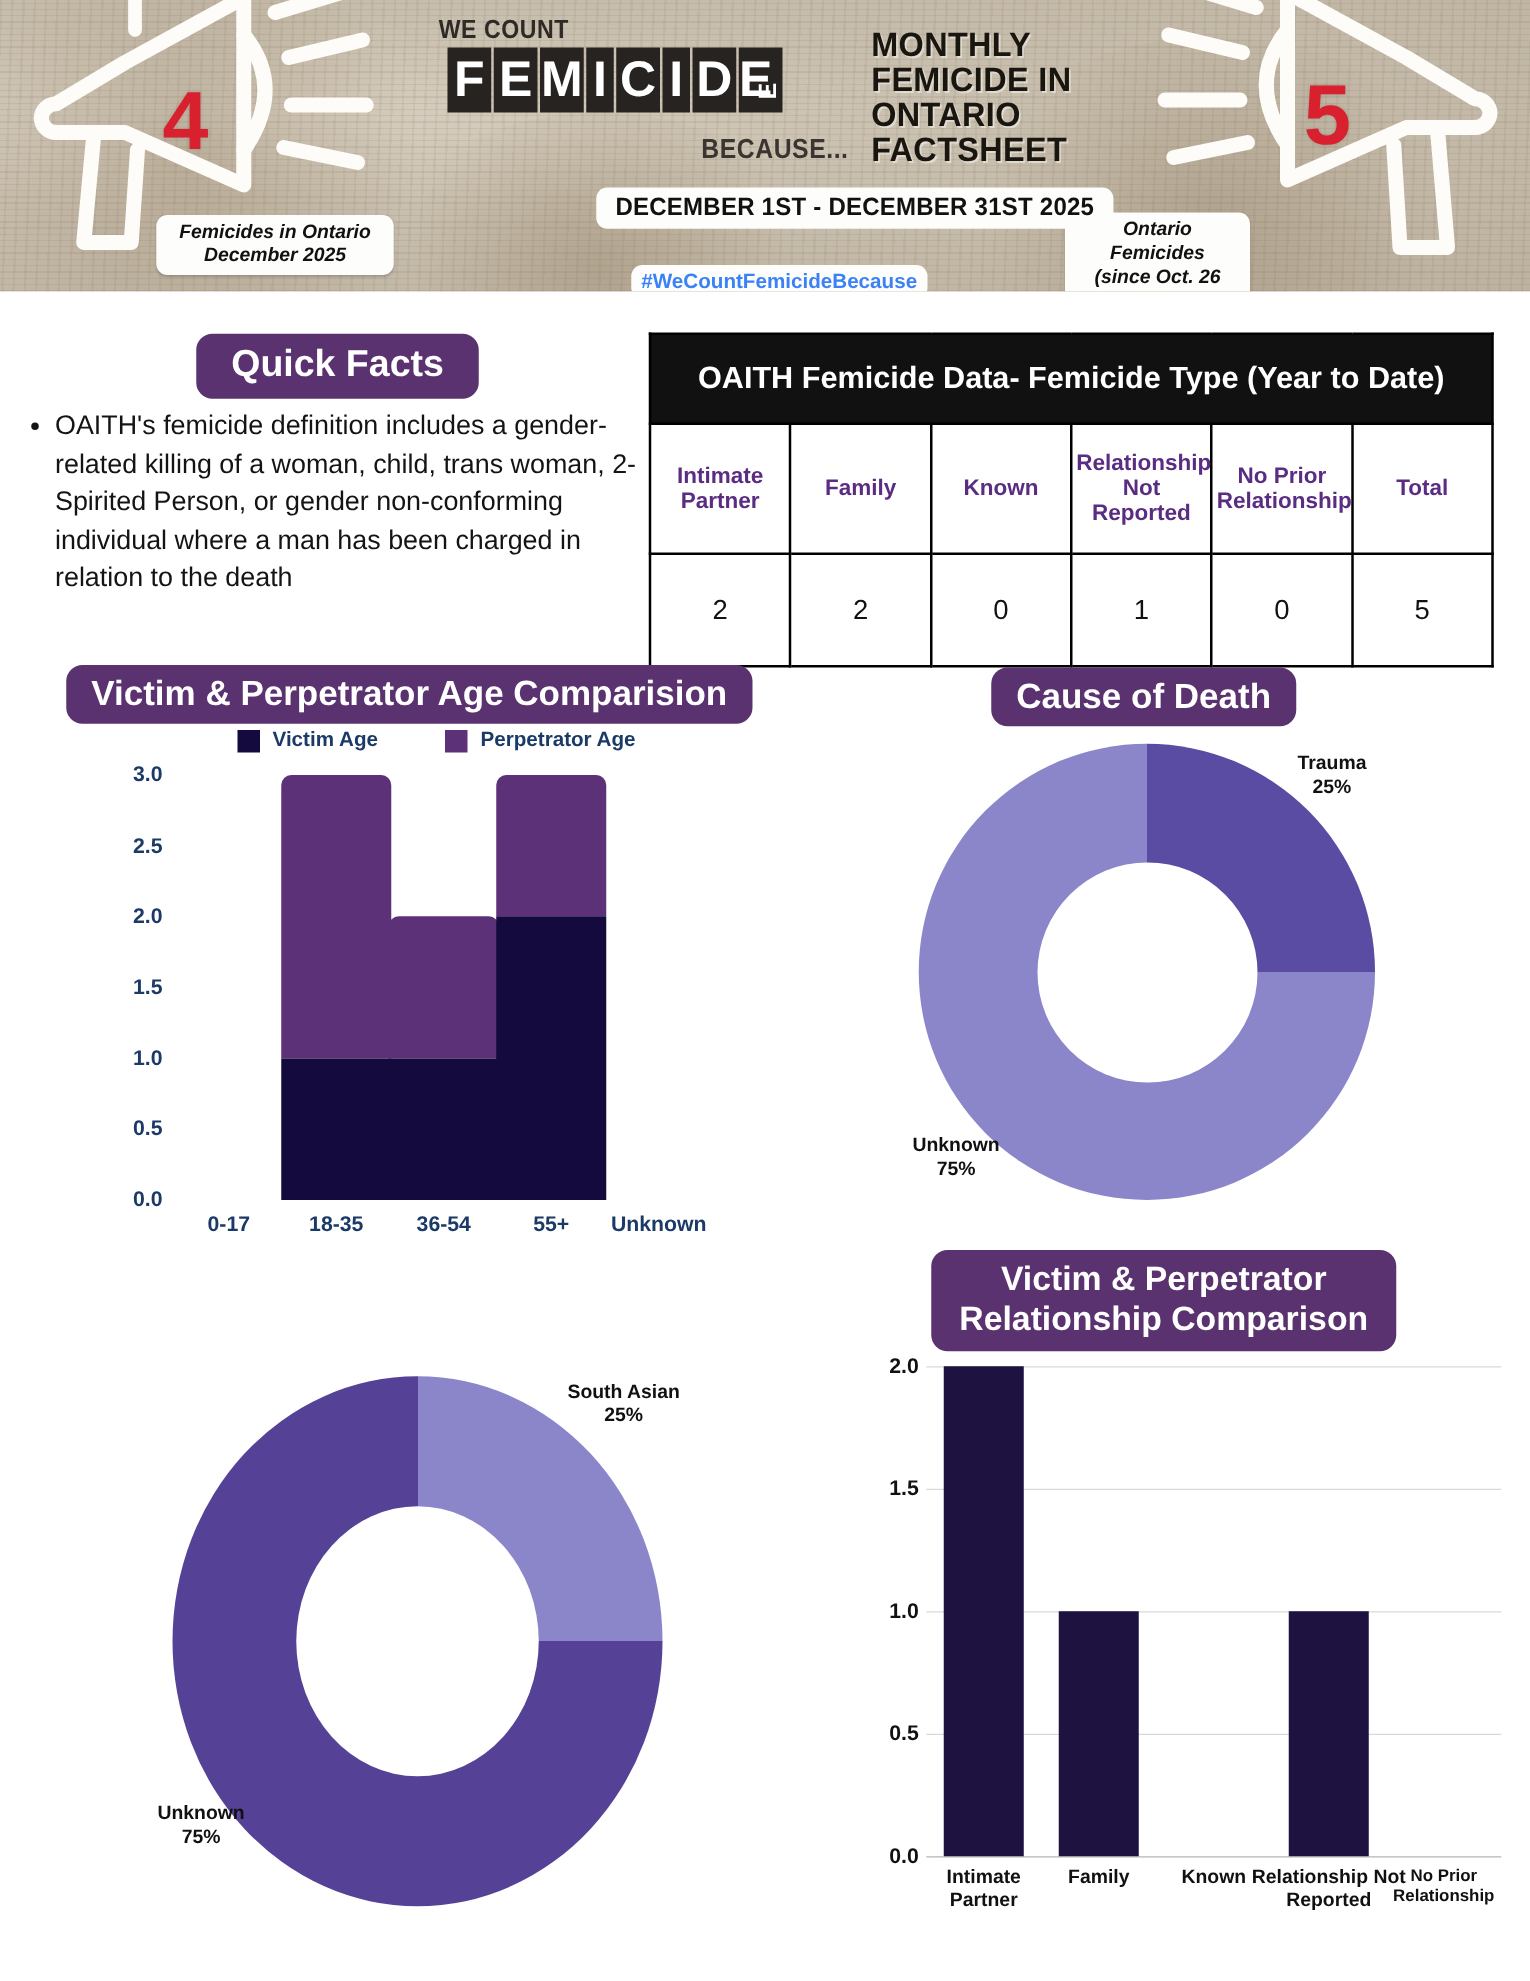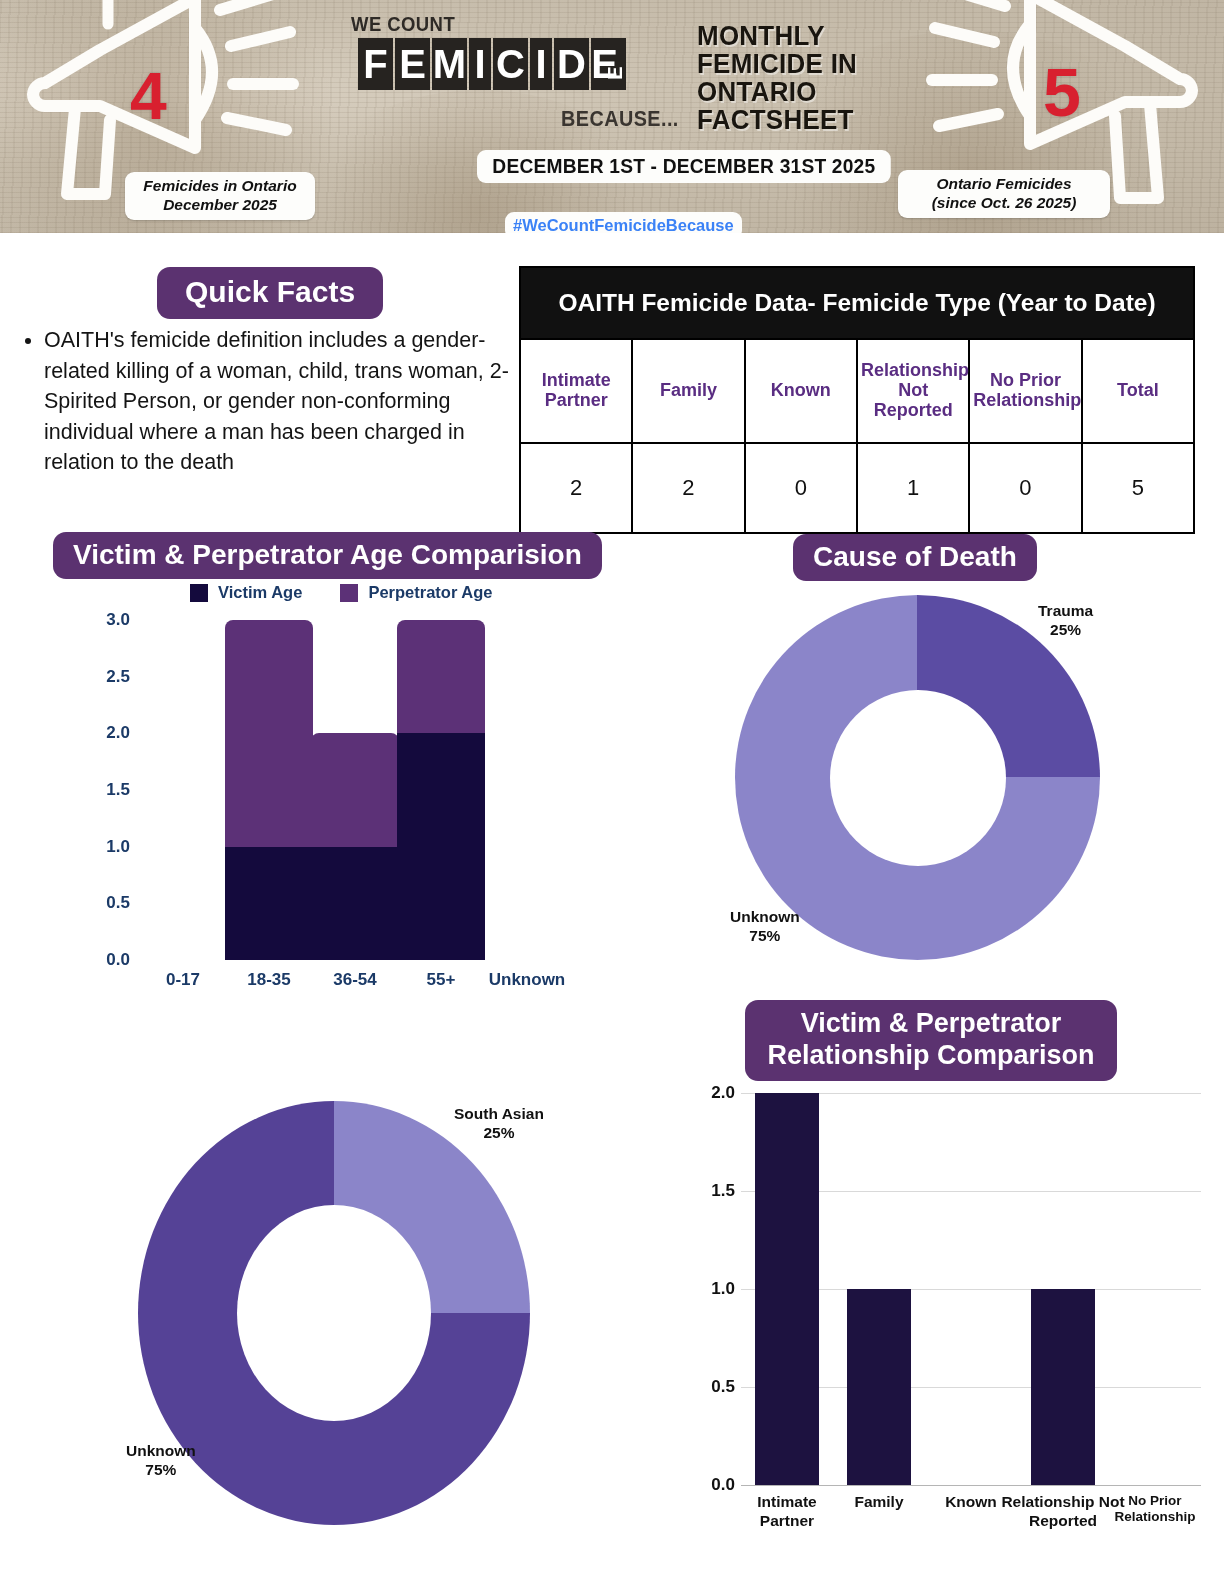--- a/index.html
+++ b/index.html
@@ -115,21 +115,21 @@
   }
 
   
   .t-age   { position:absolute; left:53px;  top:532px;  font-size:28px; padding:7px 20px 9px; }
   .t-cause { position:absolute; left:793px; top:534px;  font-size:28px; padding:7px 20px 9px; }
   .t-race  { position:absolute; left:210px; top:1022px; font-size:28px; padding:7px 20px 9px; }
   .t-rel   { position:absolute; left:745px; top:1000px; font-size:27px; padding:7px 20px 9px; width:372px; line-height:1.2; }
 
   
   .agechart { position:absolute; left:0px; top:575px; width:660px; height:425px; }
-  .legend { position:absolute; left:190px; top:8px; display:flex; gap:38px; align-items:center; }
+  .legend { position:absolute; left:190px; top:8px; display:flex; gap:54px; align-items:center; }
   .legend .it { display:flex; align-items:center; gap:10px; }
   .legend .sw { width:18px; height:18px; }
   .legend .lb { font-size:16.5px; font-weight:bold; color:#1b3a67; }
 
   .axis-y { position:absolute; left:60px; top:45px; width:70px; height:340px; }
   .axis-y .tick {
     position:absolute; right:0; font-size:17px; font-weight:bold;
     color:#1b3a67; transform:translateY(-50%); white-space:nowrap;
   }
   .plot { position:absolute; left:140px; top:45px; width:430px; height:340px; }
@@ -211,21 +211,21 @@
         <path d="M275 95 L220 62 L125 10 L125 160 L220 118 L275 118 A12 12 0 0 0 287 106 L287 107 A12 12 0 0 0 275 95 Z"></path>
         <path d="M245 120 L253 214 L215 214 L210 132"></path>
         <path d="M125 40 q-34 42 0 92"></path>
         <path d="M100 22 L47 6"></path>
         <path d="M89 58 L30 44"></path>
         <path d="M87 96 L27 96"></path>
         <path d="M93 130 L34 142"></path>
       </g>
     </svg>
     <div class="mega-num" style="left:1043px;top:58px;font-size:68px;">5</div>
-    <div class="tagpill" style="left:898px;top:170px;width:212px;">
+    <div class="tagpill" style="left:852px;top:170px;width:148px;">
       <div>Ontario Femicides</div>
       <div>(since Oct. 26 2025)</div>
     </div>
 
     <div class="wecount">WE COUNT</div>
     <div class="femicide-blocks">
       <div class="blk">F</div>
       <div class="blk">E</div>
       <div class="blk">M</div>
       <div class="blk narrow">I</div>

